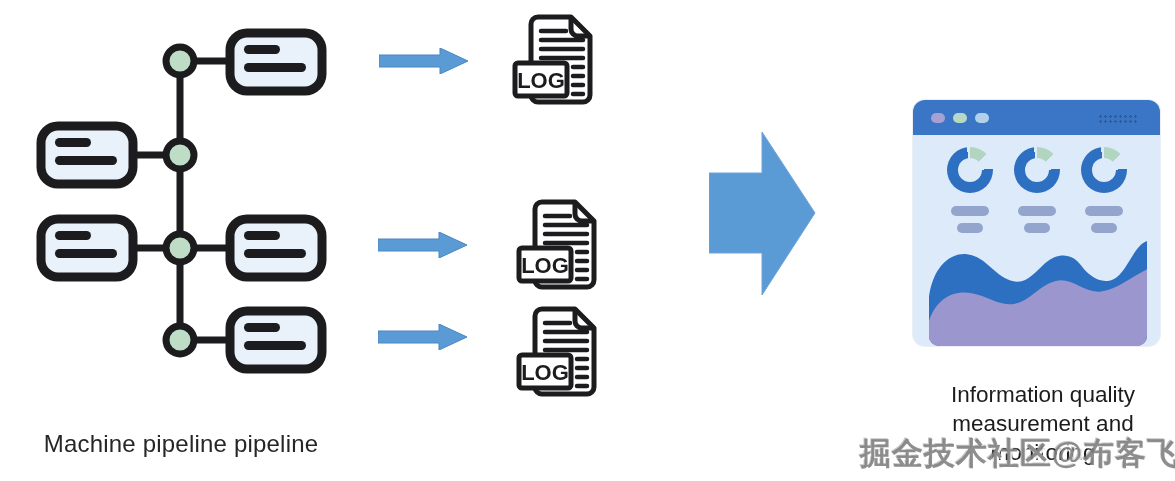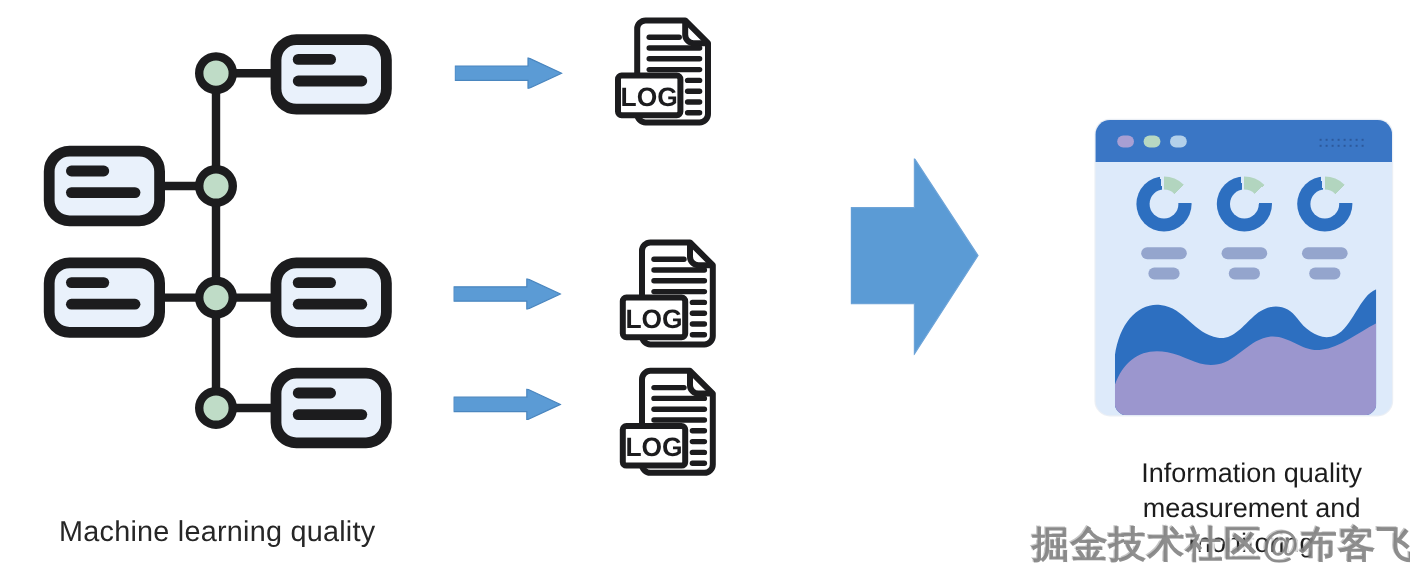--- a/index.html
+++ b/index.html
@@ -206,21 +206,21 @@
       </div>
     </div>
     <div class="wave-wrap">
       <svg viewBox="0 0 218 113" preserveAspectRatio="none">
         <path d="M0,113 L0,64 C4,36 20,20 38,22 C58,24 66,46 86,49 C98,51 106,40 116,31 C130,19 144,22 152,33 C160,44 172,52 184,47 C198,41 204,14 218,9 L218,113 Z" fill="#2d6fc0"></path>
         <path d="M0,113 L0,88 C8,66 24,57 44,61 C60,64 70,74 86,71 C102,68 112,50 130,48 C146,47 156,61 172,59 C188,57 202,45 218,37 L218,113 Z" fill="#9b96ce"></path>
       </svg>
     </div>
   </div>
 
-  <div class="abs caption-left">Machine learning quality</div>
+  <div class="abs caption-left">Machine pipeline pipeline</div>
 
   <div class="abs caption-right">
     <span>Information quality</span>
     <span>measurement and</span>
     <span>monitoring</span>
   </div>
 
   <div class="abs watermark">掘金技术社区@布客飞龙</div>
 
 </div>

